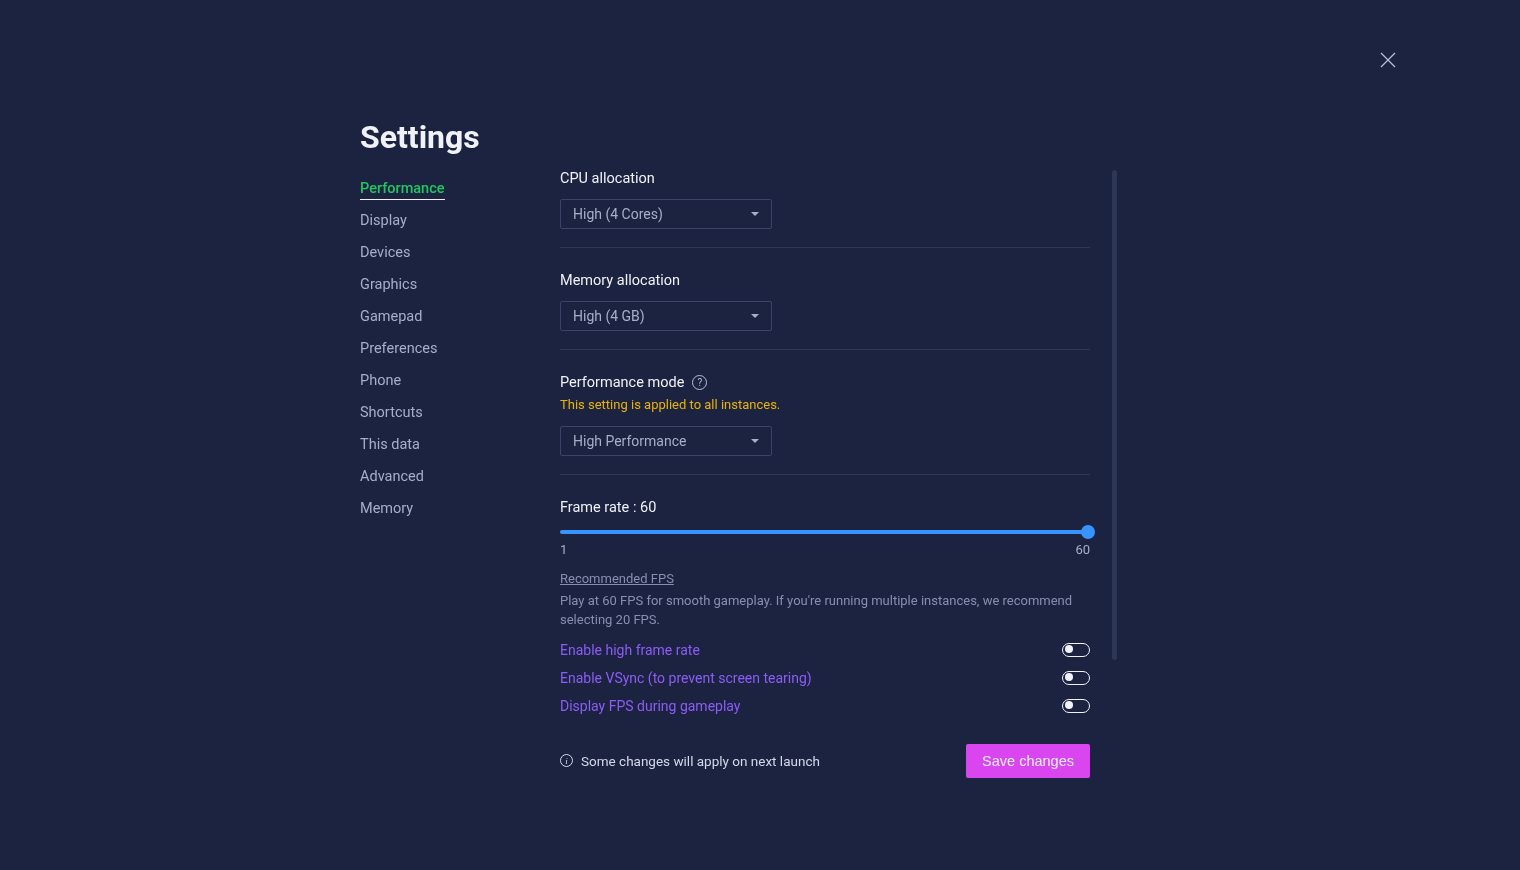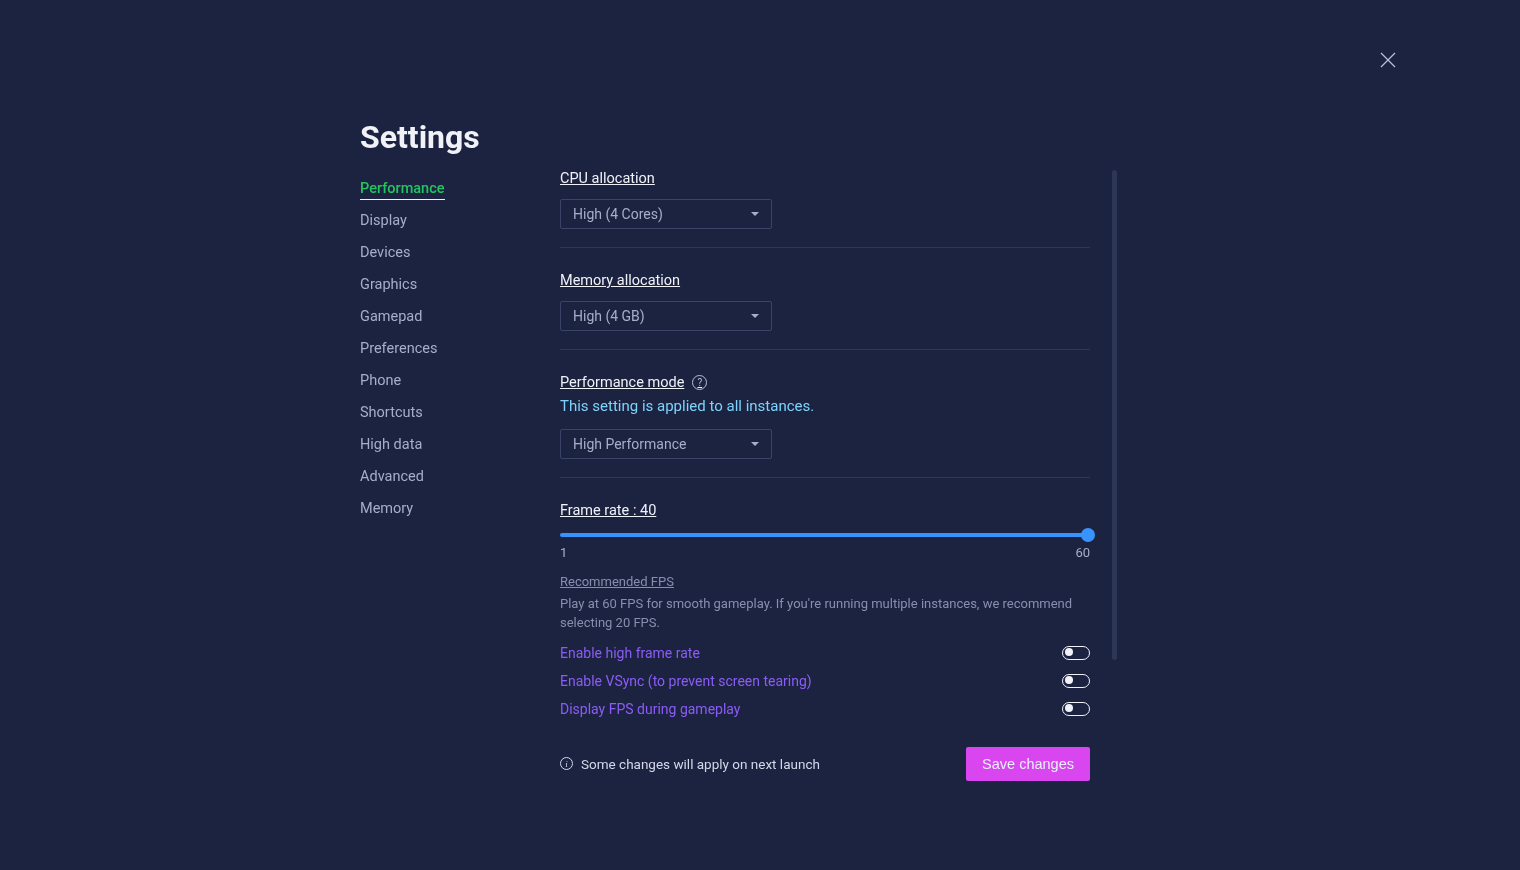--- a/index.html
+++ b/index.html
@@ -73,25 +73,24 @@
       border-bottom: 1px solid #2f3756;
     }
     .section:last-of-type { border-bottom: none; }
     .section-label {
       font-size: 14.5px;
       color: #f0f2f8;
       margin-bottom: 12px;
       display: flex;
       align-items: center;
       gap: 8px;
-      text-decoration: underline;
     }
     .section-sublabel {
-      font-size: 15px;
-      color: #7dd3fc;
+      font-size: 13px;
+      color: #eab308;
       margin-top: -6px;
       margin-bottom: 14px;
     }
     .dropdown {
       width: 212px;
       height: 30px;
       border: 1px solid #3a4368;
       background: transparent;
       border-radius: 2px;
       display: flex;
@@ -231,21 +230,21 @@
 <div class="container">
   <div class="sidebar">
     <div class="sidebar-item active">Performance</div>
     <div class="sidebar-item">Display</div>
     <div class="sidebar-item">Devices</div>
     <div class="sidebar-item">Graphics</div>
     <div class="sidebar-item">Gamepad</div>
     <div class="sidebar-item">Preferences</div>
     <div class="sidebar-item">Phone</div>
     <div class="sidebar-item">Shortcuts</div>
-    <div class="sidebar-item">High data</div>
+    <div class="sidebar-item">This data</div>
     <div class="sidebar-item">Advanced</div>
     <div class="sidebar-item">Memory</div>
   </div>
 
   <div class="content">
     <div class="scrollbar"></div>
 
     <div class="section">
       <div class="section-label">CPU allocation</div>
       <div class="dropdown">
@@ -268,21 +267,21 @@
         <span class="help-icon">?</span>
       </div>
       <div class="section-sublabel">This setting is applied to all instances.</div>
       <div class="dropdown">
         <span>High Performance</span>
         <span class="caret"></span>
       </div>
     </div>
 
     <div class="section" style="border-bottom:none;padding-bottom:0;">
-      <div class="section-label">Frame rate : 40</div>
+      <div class="section-label">Frame rate : 60</div>
       <div class="slider-row">
         <div class="slider-track">
           <div class="slider-thumb"></div>
         </div>
         <div class="slider-labels">
           <span>1</span>
           <span>60</span>
         </div>
       </div>
       <div class="hint-title">Recommended FPS</div>

